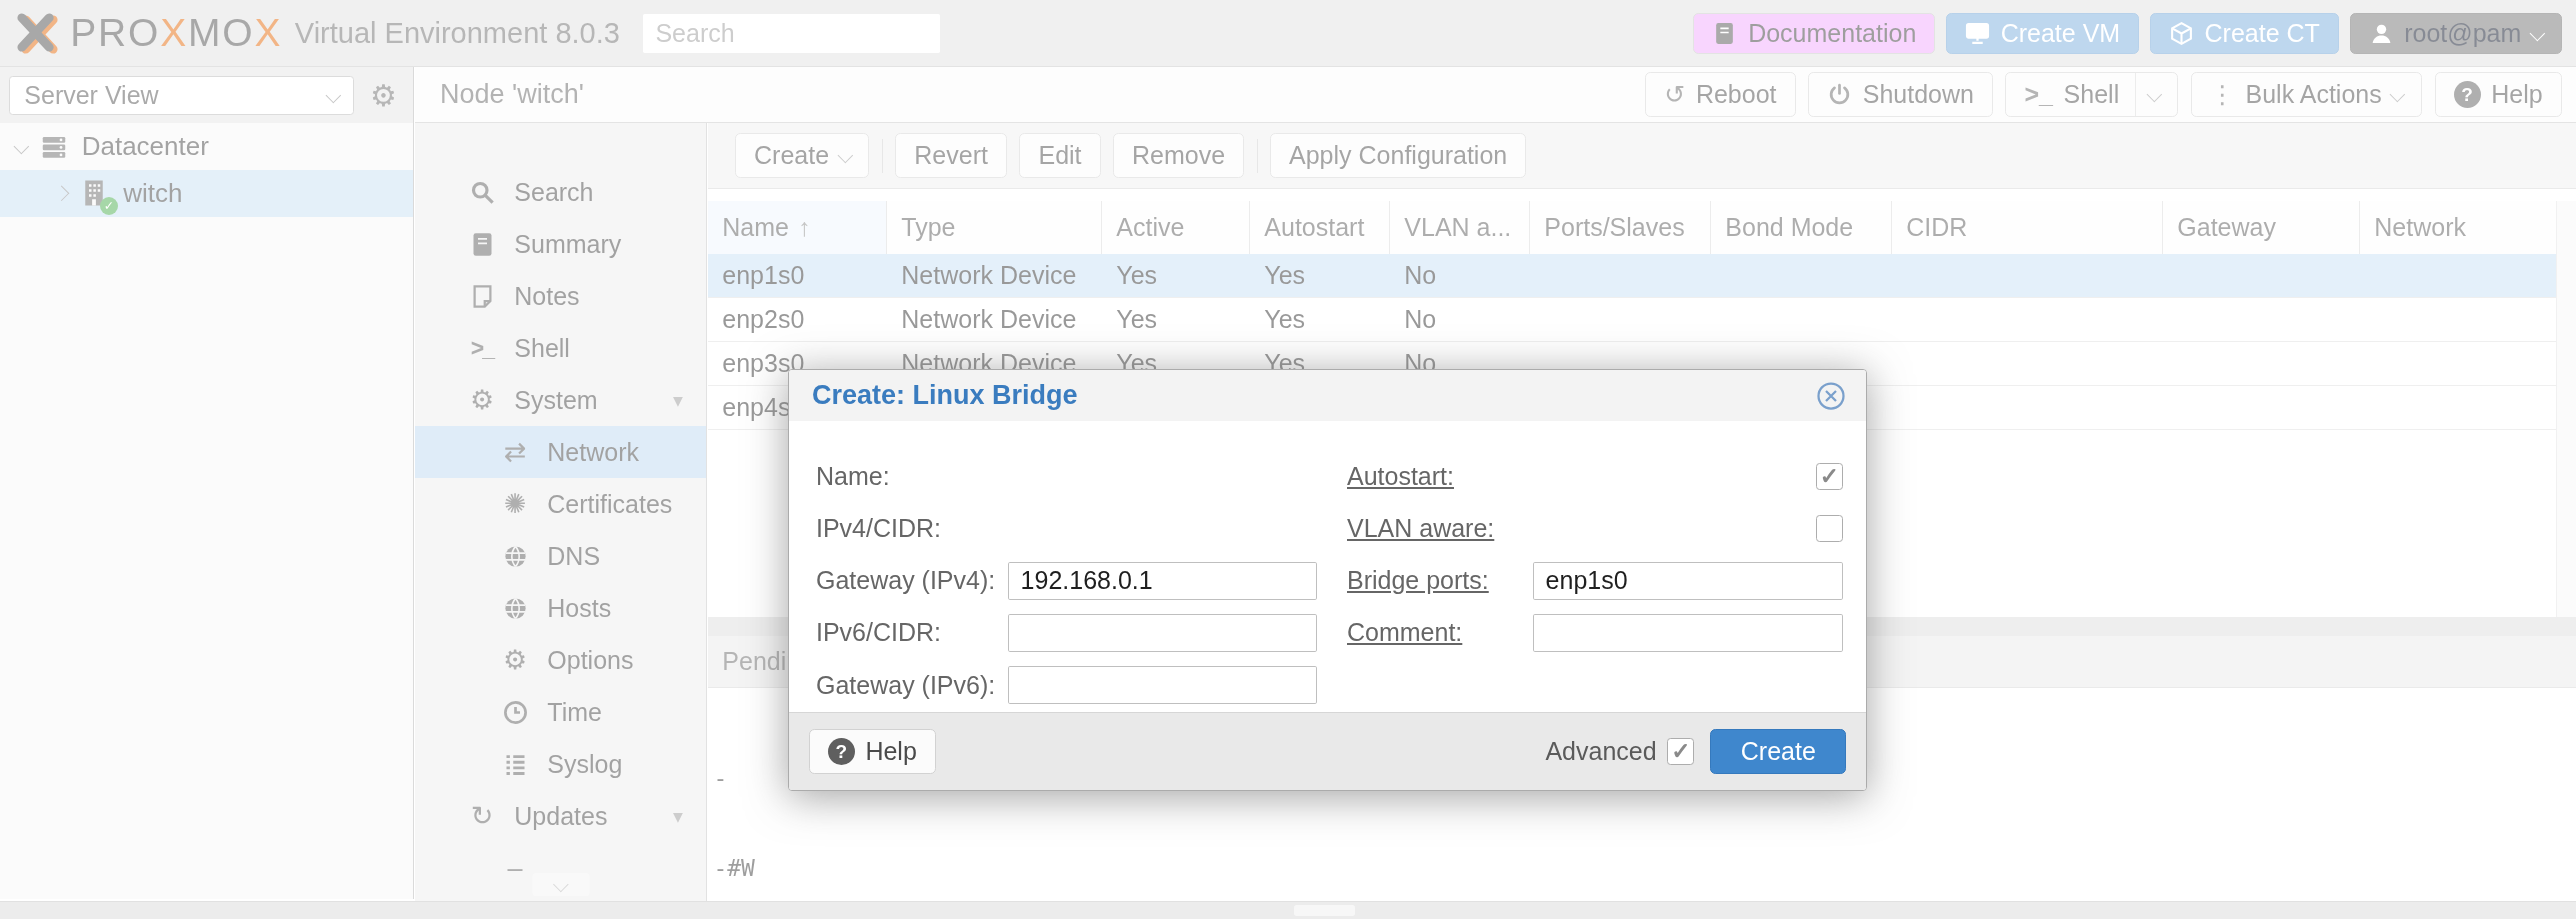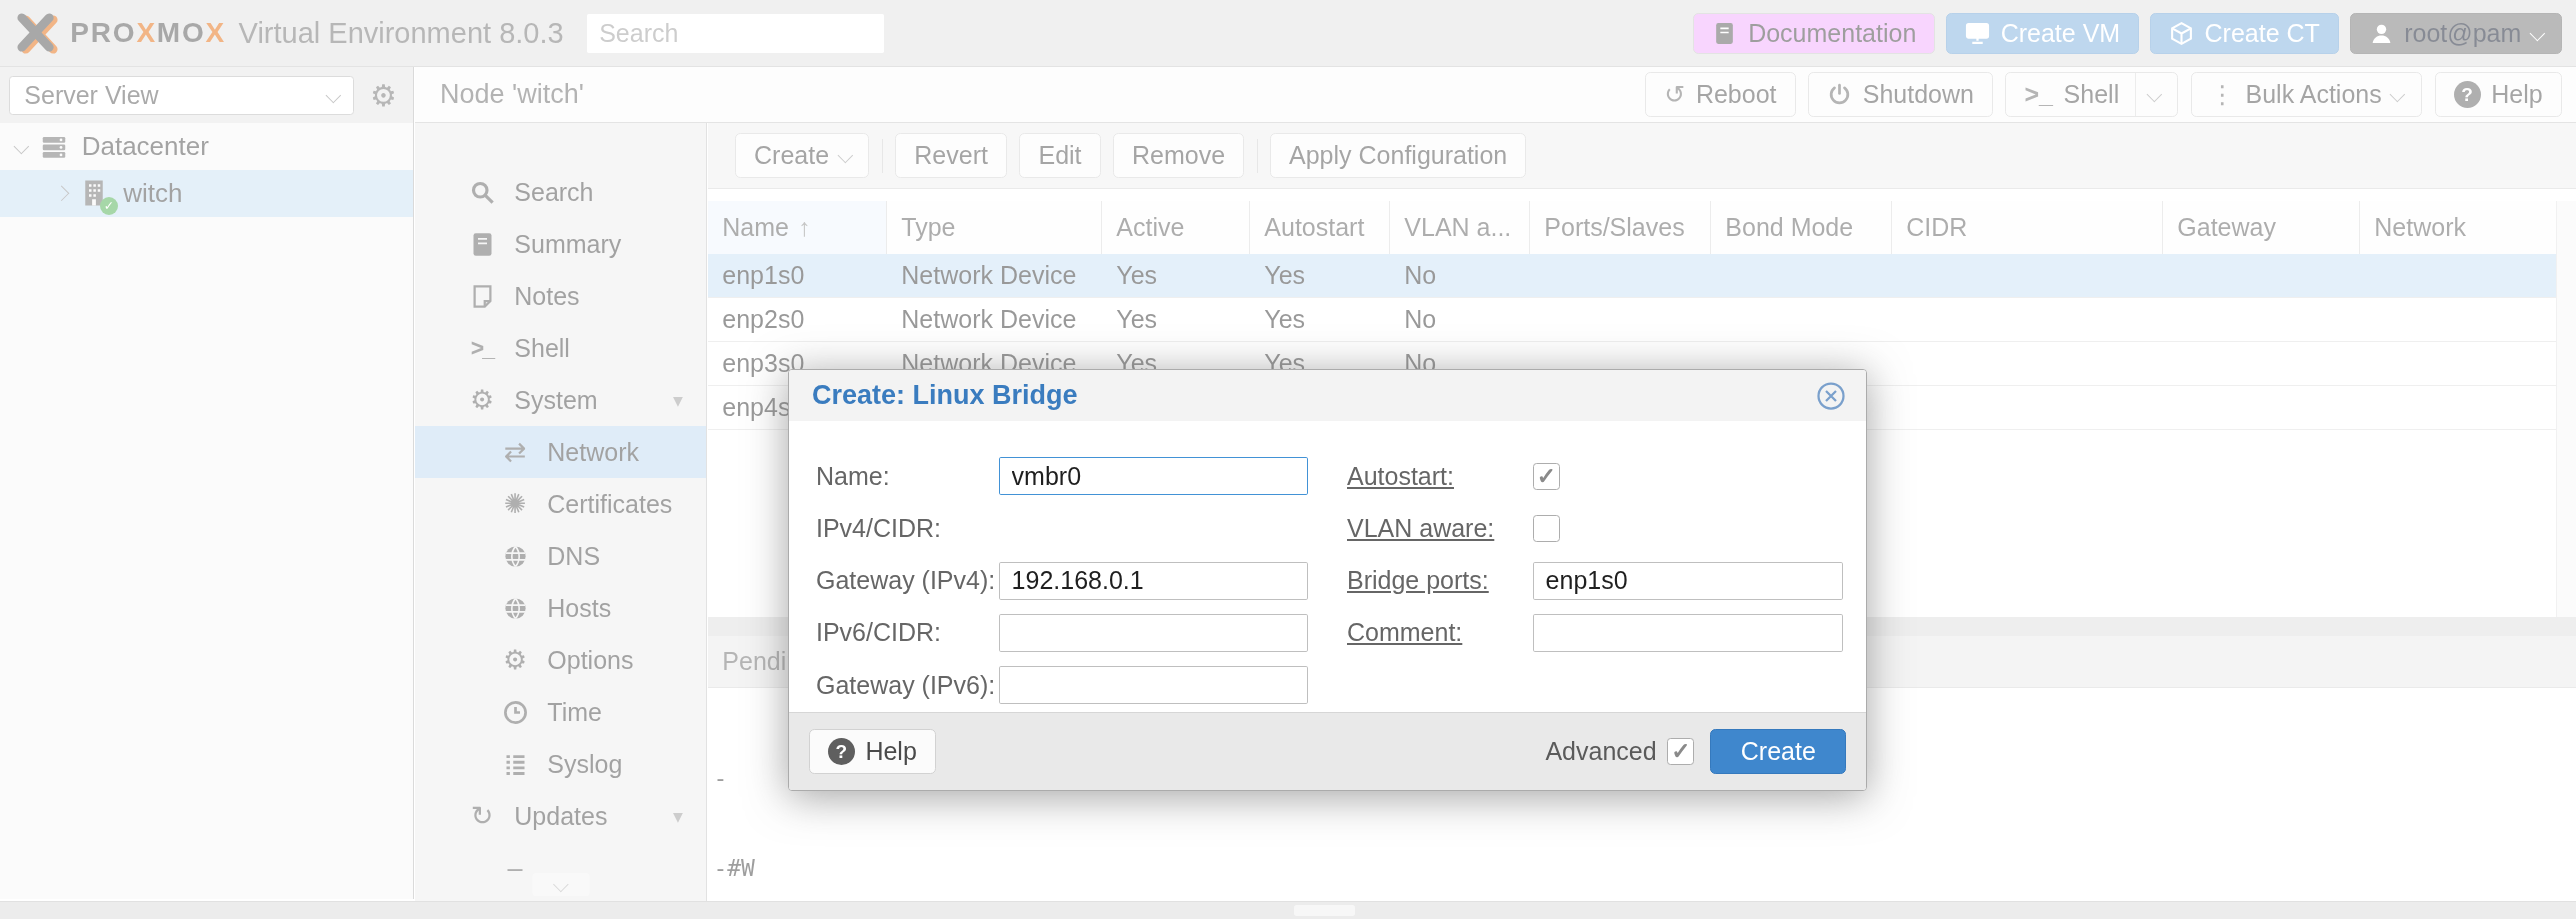--- a/index.html
+++ b/index.html
@@ -2,21 +2,21 @@
 <html style="font-size:14.3px"><head>
 <meta charset="utf-8">
 <style>
   * { box-sizing: border-box; margin: 0; padding: 0; }
   html,body { width:2576px; height:919px; overflow:hidden; }
   body { font-family:"Liberation Sans", sans-serif; font-size:25px; color:#3f3f3f; background:#fff; position:relative; }
 
   
   .top-bar { position:absolute; left:0; top:0; width:2576px; height:67px; background:#e0e0e0; border-bottom:0.9px solid #c6c6c6; display:flex; align-items:center; padding:0 14.3px; }
   .logo-x { width:47px; height:47px; margin-right:9px; }
-  .brand { font-weight:700; font-size:28px; letter-spacing:1.8px; color:#515151; white-space:nowrap; }
+  .brand { font-weight:400; font-size:39px; letter-spacing:1.8px; color:#515151; white-space:nowrap; }
   .brand .ox { color:#e56b0d; }
   .brand-sub { font-size:29px; color:#6e6e6e; margin:0 23px 0 12.5px; white-space:nowrap; }
   .top-search { width:297px; height:39px; border:0; border-radius:1.8px; background:#fff; padding:0 12.5px; font-size:25px; font-family:inherit; color:#444; }
   .top-search::placeholder { color:#9a9a9a; }
   .top-spacer { flex:1; }
   .tbtn { height:41px; border-radius:5.4px; display:inline-flex; align-items:center; gap:10.7px; padding:0 18px; font-size:25px; margin-left:10.7px; cursor:default; white-space:nowrap; }
   .tbtn.light { background:#f0abfc; border:0.9px solid #c6c6c6; color:#3c3c3c; }
   .tbtn.blue  { background:#7dafdd; color:#fff; border:0.9px solid #6ea2d4; }
   .tbtn.gray  { background:#757575; color:#0f172a; border:0.9px solid #6a6a6a; }
   .tbtn svg { flex:0 0 auto; }
@@ -82,21 +82,21 @@
   
   .mask { position:absolute; inset:0; background:rgba(255,255,255,0.5); z-index:40; }
   .modal { position:absolute; left:788px; top:369px; width:1079px; height:422px; background:#fff; border:0.9px solid #ababab; border-radius:4px; box-shadow:0 5.4px 41px rgba(90,90,90,0.55); z-index:60; overflow:hidden; }
   .m-head { position:absolute; left:0; right:0; top:0; height:51px; background:#f3f3f3; display:flex; align-items:center; padding:0 19.7px 0 23px; }
   .m-title { color:#3a7cbf; font-size:27px; font-weight:600; }
   .m-close { margin-left:auto; color:#7aa0cc; width:30px; height:30px; }
   .m-body { position:absolute; left:0; right:0; top:51px; height:389px; }
   .fcol { position:absolute; top:36px; }
   .fcol.left { left:27px; width:501px; }
   .fcol.right { left:558px; width:496px; }
-  .frow { display:flex; align-items:center; height:38px; margin-bottom:14.3px; }
+  .frow { display:flex; align-items:center; height:38px; margin-bottom:14.3px;justify-content:space-between; }
   .flabel { width:183px; color:#666; flex:0 0 auto; }
   .fcol.right .flabel { width:186px;text-decoration:underline; }
   .finput { width:309px; height:38px; border:0.9px solid #bfbfbf; border-radius:1.8px; font-size:25px; font-family:inherit; color:#1f1f1f; padding:0 11.6px; background:#fff; }
   .fcol.right .finput { width:310px; }
   .finput.focused { border:1.8px solid #4292d6; }
   .cbox { width:27px; height:27px; border:1.8px solid #adadad; border-radius:3.6px; background:#fff; display:inline-flex; align-items:center; justify-content:center; color:#8a8a8a; font-size:23px; font-weight:700; }
   .m-divider { position:absolute; left:27px; right:27px; top:319px; height:0.9px; background:#999; }
   .mtu-row { position:absolute; left:27px; top:338px; display:flex; align-items:center; height:38px;gap:40px; }
   .spin-wrap { position:relative; }
   .spinner { position:absolute; right:9px; top:4.5px; display:flex; flex-direction:column; gap:6.3px; }
@@ -471,21 +471,20 @@
     <span class="m-title">Create: Linux Bridge</span>
     <svg class="m-close" viewBox="0 0 24 24" stroke="currentColor" fill="none" stroke-width="1.8">
         <circle cx="12" cy="12" r="10"></circle>
         <path d="M8 8l8 8M16 8l-8 8"></path>
       </svg>
   </div>
   <div class="m-body">
     <div class="fcol left">
       <div class="frow">
         <span class="flabel">Name:</span>
-        <input class="finput focused" value="vmbr0" style="">
       </div>
       <div class="frow">
         <span class="flabel">IPv4/CIDR:</span>
       </div>
       <div class="frow">
         <span class="flabel">Gateway (IPv4):</span>
         <input class="finput" value="192.168.0.1" style="">
       </div>
       <div class="frow">
         <span class="flabel">IPv6/CIDR:</span>

